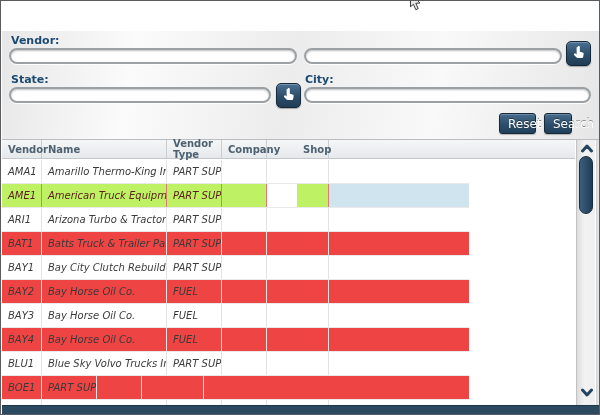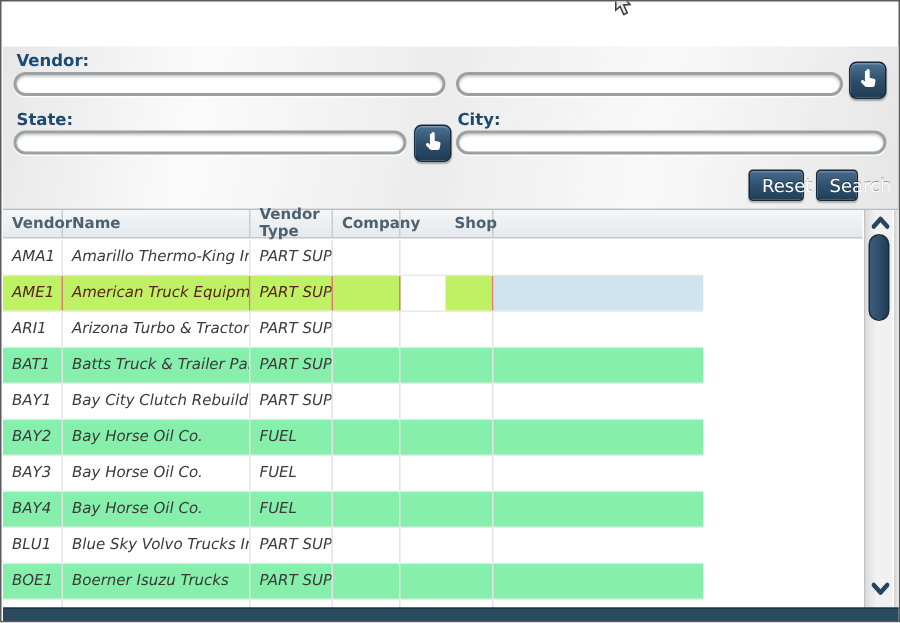--- a/index.html
+++ b/index.html
@@ -71,21 +71,21 @@
     border-right:1px solid #c9cdd1; height:100%;
   }
   .th:last-child { border-right:none; }
   .rows {
     position:absolute; left:0; top:20px; width:467px; height:246px; overflow:hidden;font-style:italic;
   }
   .row {
     display:flex; height:24px; background:#ffffff;
     border-bottom:1px solid #e9e9e9;
   }
-  .row.striped { background:#86efac; }
+  .row.striped { background:#ef4444; }
   .row.selected .cell { background:#bef264; color:#5a221d; border-right-color:#e07b74; }
   .row.selected .filler { background:#cfe4ef; }
   .cell {
     font-size:10px; color:#3a3a3a; display:flex; align-items:center;
     padding-left:6px; border-right:1px solid #e3e3e3; height:100%;
     white-space:nowrap; overflow:hidden;
   }
   .filler { flex:1; border-right:none; height:100%; }
   .c-vendor { width:40px; }
   .c-name { width:125px; }
@@ -238,21 +238,20 @@
         <div class="row">
           <div class="cell c-vendor">BLU1</div>
           <div class="cell c-name">Blue Sky Volvo Trucks Inc.</div>
           <div class="cell c-type">PART SUPPLY</div>
           <div class="cell c-company"></div>
           <div class="cell c-shop"></div>
           <div class="filler"></div>
         </div>
         <div class="row striped">
           <div class="cell c-vendor">BOE1</div>
-          <div class="cell c-name">Boerner Isuzu Trucks</div>
           <div class="cell c-type">PART SUPPLY</div>
           <div class="cell c-company"></div>
           <div class="cell c-shop"></div>
           <div class="filler"></div>
         </div>
         <div class="row">
           <div class="cell c-vendor"></div>
           <div class="cell c-name"></div>
           <div class="cell c-type"></div>
           <div class="cell c-company"></div>

